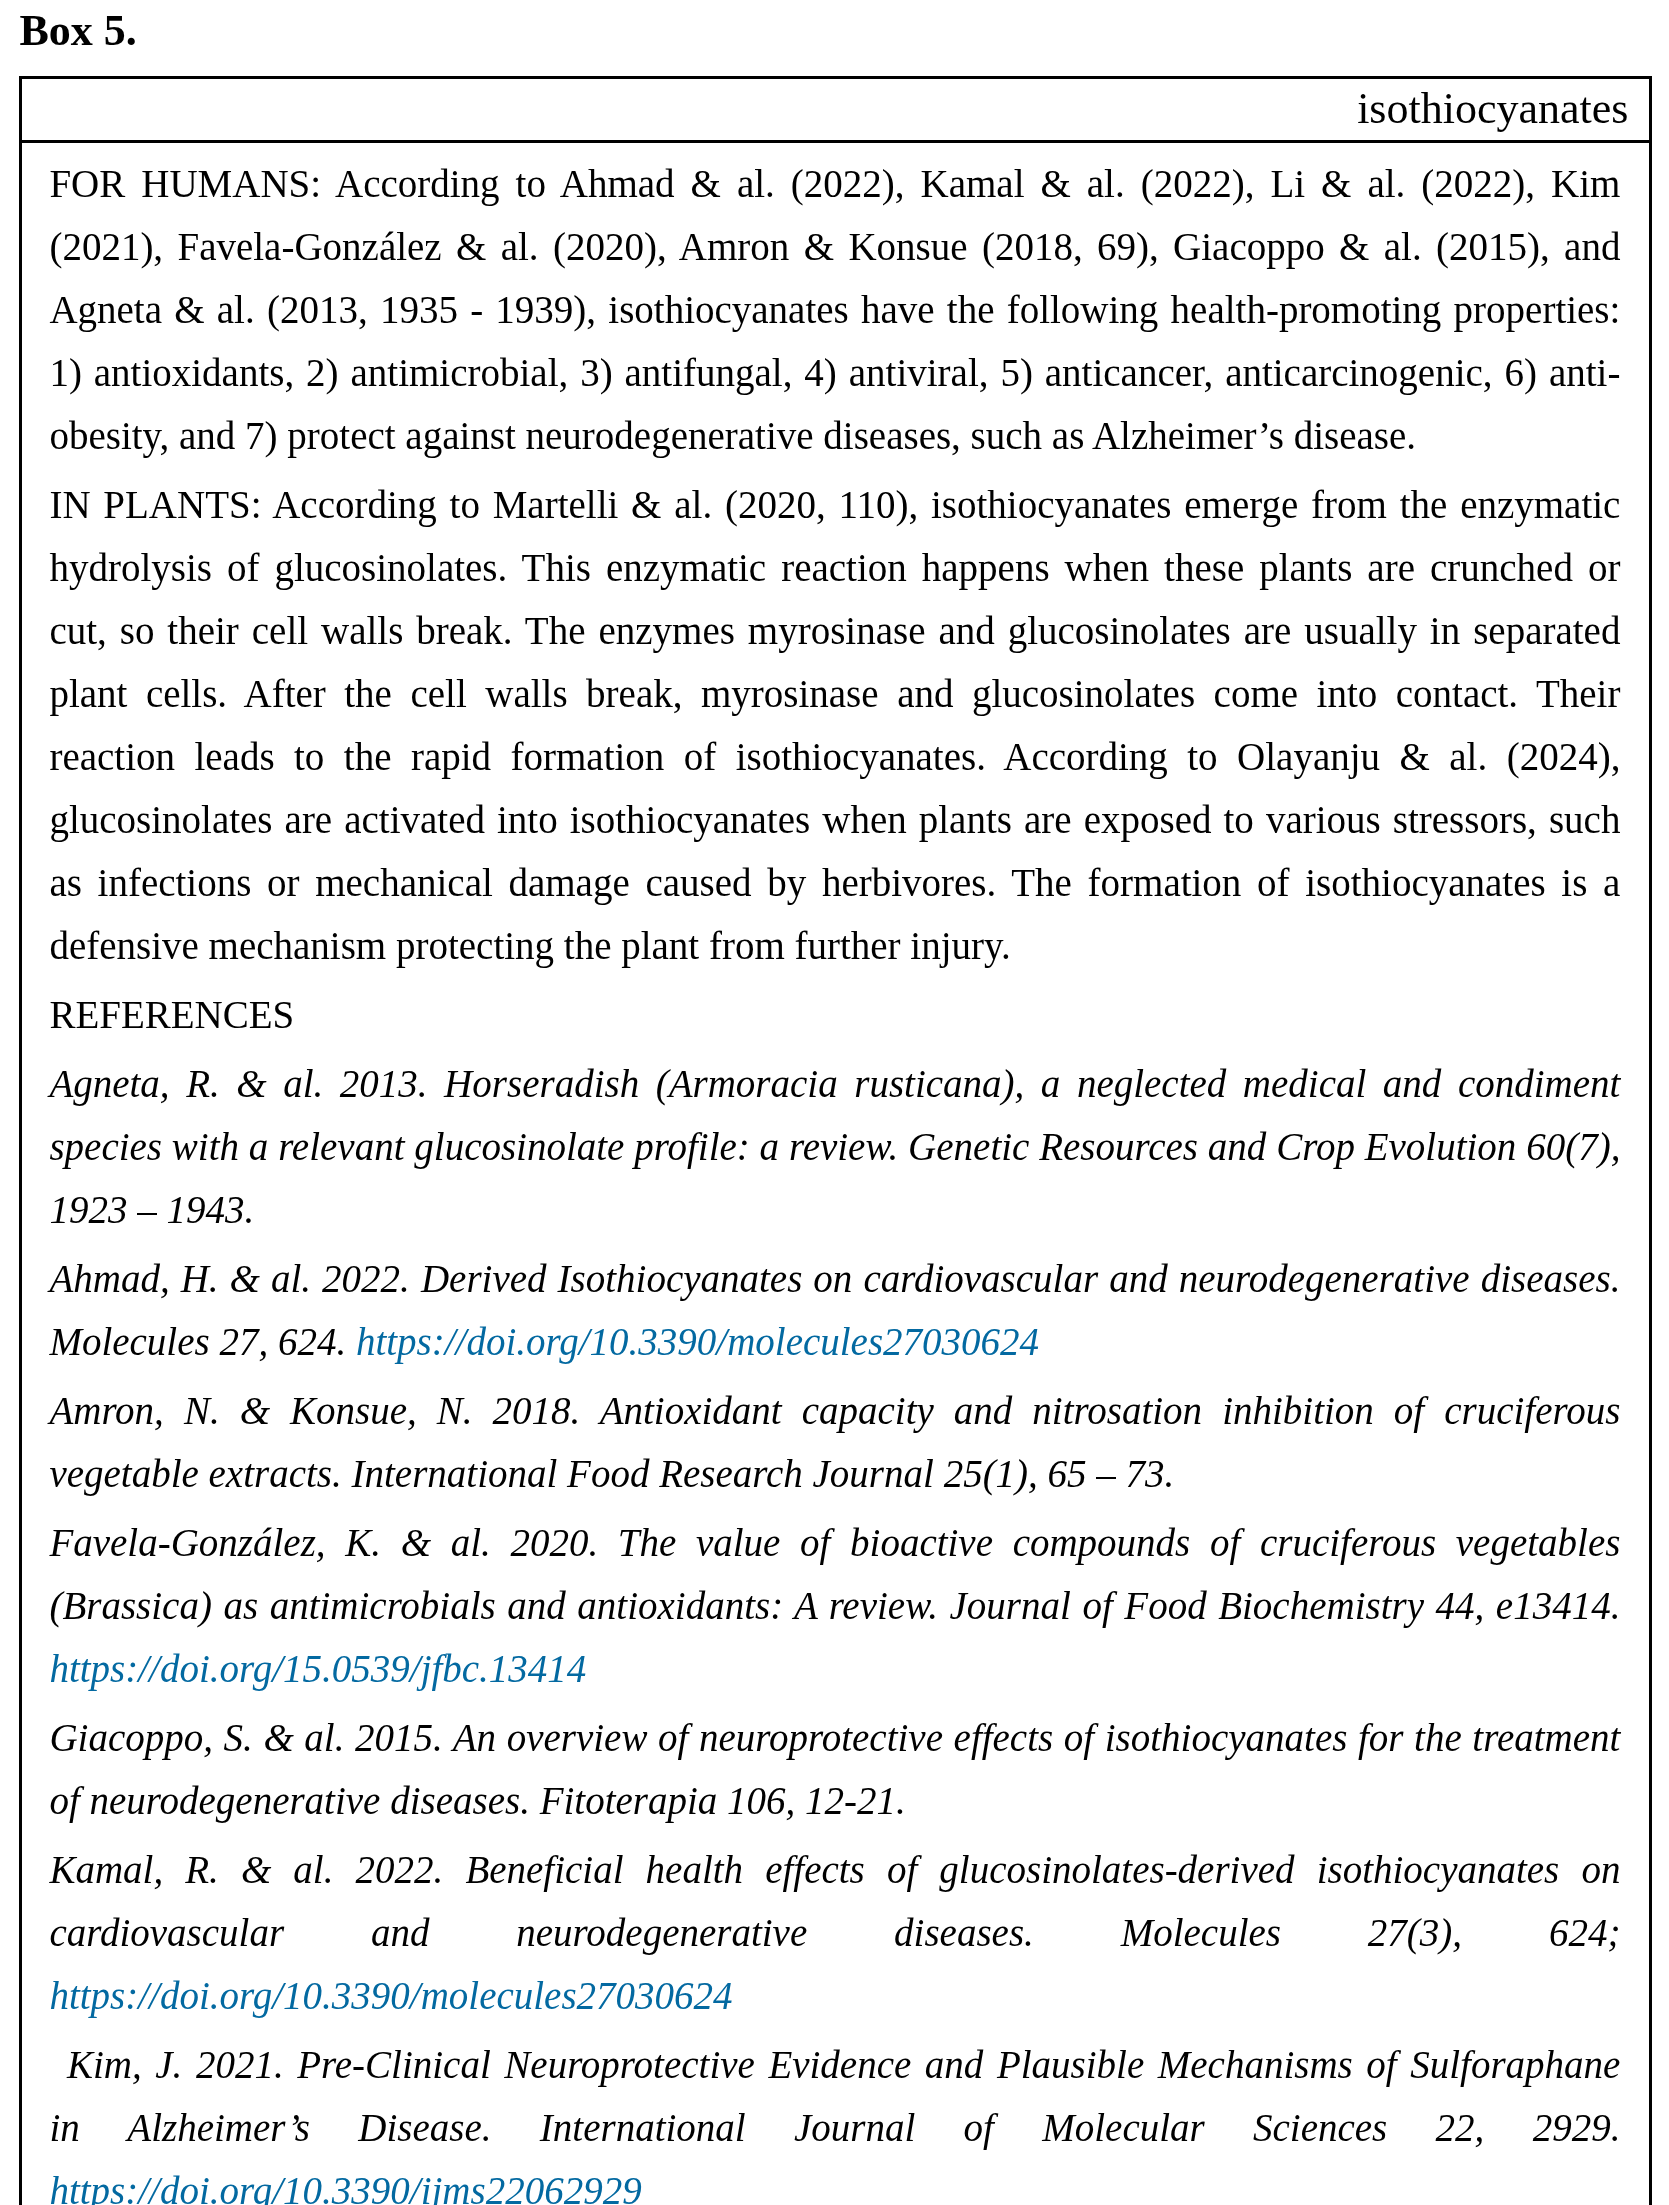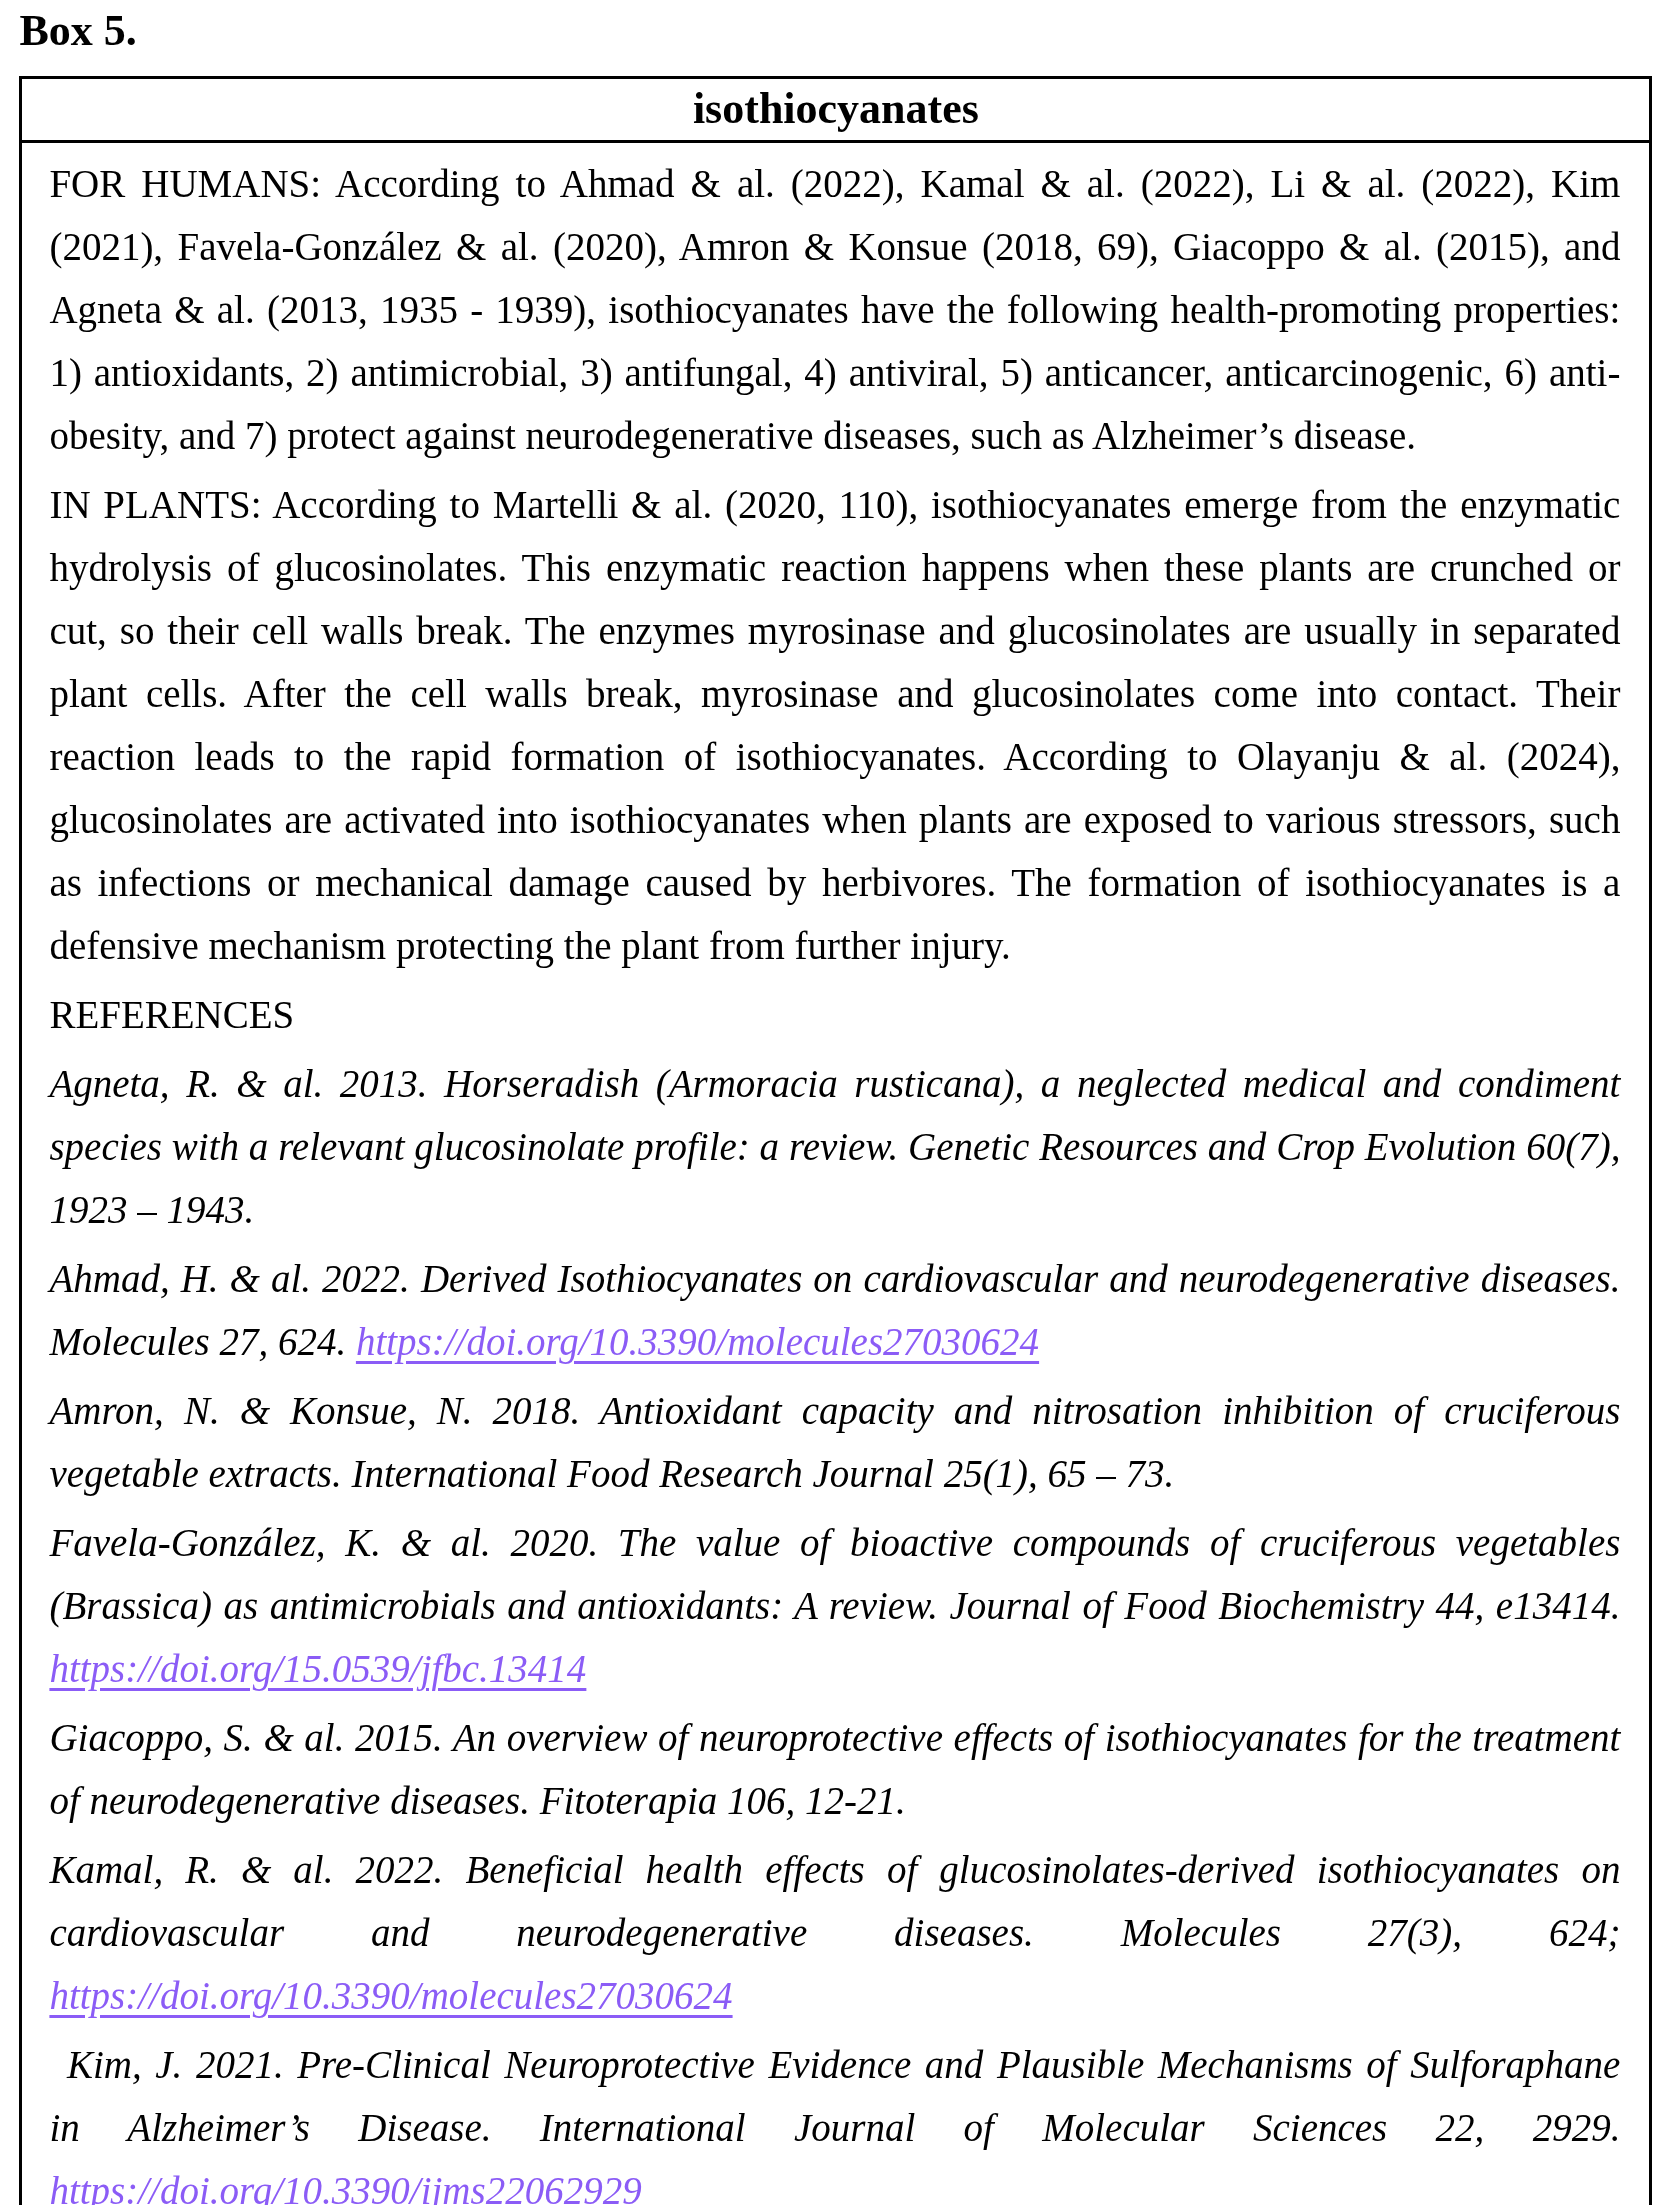--- a/index.html
+++ b/index.html
@@ -34,23 +34,23 @@
     height: 2315px;
     border: 3.1px solid #000000;
     box-sizing: border-box;
     background: #ffffff;
     overflow: hidden;
   }
   .box-header {
     border-bottom: 3.1px solid #000000;
     padding: 6.2px 21px 6.6px 21px;
     font-size: 44px;
-    font-weight: bold;
+    font-weight: normal;
     line-height: 48px;
-    text-align: center;
+    text-align: right;
   }
   .box-body {
     padding: 3.5px 23px 4.4px 21px;
     font-size: 39px;
     line-height: 63px;
     text-align: justify;
     overflow: hidden;
   }
   .box-body p {
     margin: 6px;
@@ -58,24 +58,23 @@
   .refs-heading {
     text-align: left;
   }
   .ref {
     font-style: italic;
   }
   .ref-indent {
     text-indent: 17.6px;
   }
   .link {
-    text-decoration: underline;
     text-decoration-thickness: 3.1px;
     text-underline-offset: 6.2px;
-    color: #8b5cf6;
+    color: #0369a1;
   }
 </style>
 </head>
 <body>
 
 <div class="page">
 
   <div class="box-label">Box 5.</div>
 
   <div class="box">

